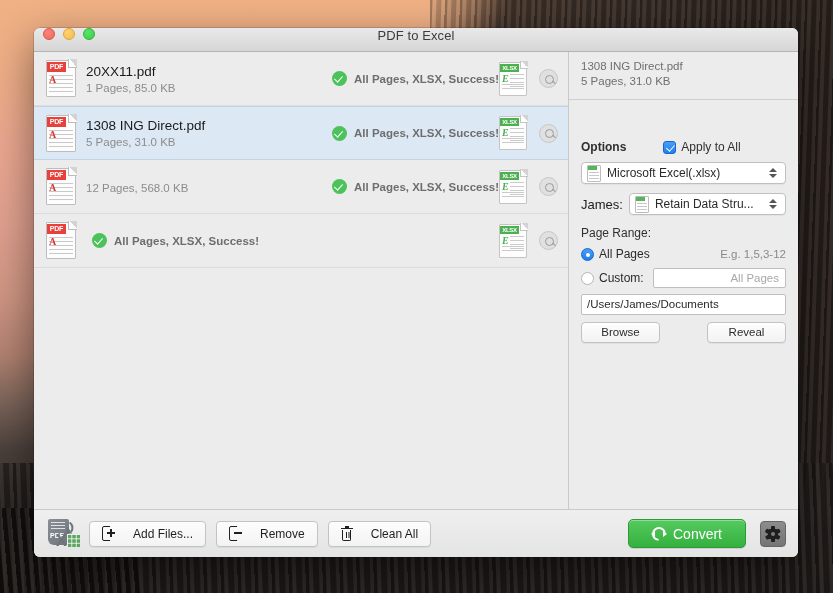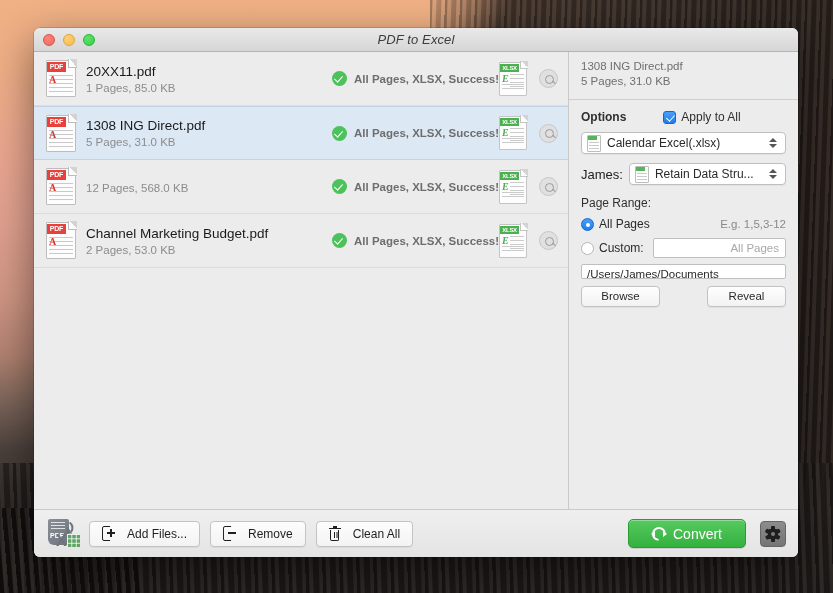--- a/index.html
+++ b/index.html
@@ -67,21 +67,21 @@
     overflow: hidden;
     display: flex; flex-direction: column;
   }
 
   
   #titlebar {
     height: 24px; flex: 0 0 24px;
     background: linear-gradient(to bottom, #e9e9e9, #d6d6d6);
     border-bottom: 1px solid #b4b4b4;
     position: relative;
-    display: flex; align-items: center; font-style: italic;
+    display: flex; 
   }
   .lights { display: flex; gap: 8px; padding-left: 9px; }
   .light { width: 12px; height: 12px; border-radius: 50%; }
   .light.red    { background: radial-gradient(circle at 35% 30%, #ff8279, #ec6a60); border:0.5px solid #d9534a; }
   .light.yellow { background: radial-gradient(circle at 35% 30%, #ffd073, #f5bc4d); border:0.5px solid #dfa53a; }
   .light.green  { background: radial-gradient(circle at 35% 30%, #5ee36a, #36cf46); border:0.5px solid #2cb23a; }
   #window-title {
     position: absolute; left: 0; right: 0; text-align: center;
     font-size: 13px; color: #3c3c3c; letter-spacing: 0.1px;
   }
@@ -236,21 +236,21 @@
   #thumb .tbl3 { position:absolute; left:6px; top:125px; width:94px; height:16px;
     background: repeating-linear-gradient(to bottom,#c9c9c9 0 1px, transparent 1px 3px); }
   #thumb .leftline { position:absolute; left:4px; top:44px; width:2px; height:97px; background:#f26522; }
 
   #preview-caption { padding: 7px 12px 0 12px; }
   #preview-caption div { font-size: 11.5px; color: #6f6f6f; line-height: 15px; }
 
   #panel-divider { height: 1px; background: #cfcfcf; margin-top: 10px; }
 
   #options-section { padding: 10px 12px 0 12px; flex: 1; }
-  .opt-head { display: flex; align-items: center; gap: 37px; }
+  .opt-head { display: flex; align-items: center; gap: 37px; margin-top: 30px; }
   .checkbox-wrap { display: flex; align-items: center; gap: 5px; }
   .checkbox {
     width: 13px; height: 13px; border-radius: 3px;
     background: linear-gradient(to bottom,#4a9ef5,#1f7ef0);
     border: 1px solid #1368d0; position: relative;
   }
   .checkbox::after {
     content:""; position:absolute; left:4px; top:1.5px; width:3.5px; height:7px;
     border: solid #fff; border-width: 0 1.7px 1.7px 0; transform: rotate(42deg);
   }
@@ -294,21 +294,21 @@
   .hint { margin-left: auto; font-size: 11.5px; color: #8a8a8a; }
 
   #custom-input {
     margin-left: 9px; flex: 1; height: 20px;
     background: #fff; border: 1px solid #bfbfbf; border-radius: 2px;
     font-size: 11.5px; color: #a8a8a8; text-align: right;
     padding: 0 6px; line-height: 18px;
   }
 
   #outdir {
-    margin-top: 6px; height: 15px; background: #fff;
+    margin-top: 6px; height: 21px; background: #fff;
     border: 1px solid #bfbfbf; border-radius: 2px;
     font-size: 11.5px; color: #2a2a2a; padding: 0 5px; line-height: 19px;
     overflow: hidden; white-space: nowrap;
   }
   .dir-buttons { display: flex; justify-content: space-between; margin-top: 7px; }
   .sm-btn {
     width: 79px; height: 21px; background: linear-gradient(to bottom,#fefefe,#f2f2f2);
     border: 1px solid #c2c2c2; border-radius: 4px;
     font-size: 11.5px; color: #2a2a2a; text-align: center; line-height: 19px;
     box-shadow: 0 1px 0 rgba(0,0,0,0.05);
@@ -349,21 +349,21 @@
     background:#5fa463;
     background-image:
       linear-gradient(to right, rgba(255,255,255,0.9) 1px, transparent 1px),
       linear-gradient(to bottom, rgba(255,255,255,0.9) 1px, transparent 1px);
     background-size: 4.4px 4.4px;
   }
 
   .tb-btn {
     height: 26px; background: linear-gradient(to bottom,#fdfdfd,#f3f3f3);
     border: 1px solid #c3c3c3; border-radius: 4px;
-    display: flex; align-items: center; gap: 12px; padding: 0 12px;
+    display: flex; align-items: center; gap: 18px; padding: 0 12px;
     margin-right: 10px; box-shadow: 0 1px 0 rgba(0,0,0,0.05);
   }
   .tb-btn .t { font-size: 12px; color: #1f1f1f; }
 
   .ico-doc { width: 13px; height: 15px; position: relative; flex: 0 0 13px; }
   .ico-doc .b { position:absolute; inset:0; border:1.6px solid #1f1f1f; border-radius:2px;
     clip-path: polygon(0 0, 62% 0, 62% 100%, 0 100%); }
   .ico-doc .pl-h { position:absolute; right:0px; top:6px; width:8px; height:1.8px; background:#1f1f1f; }
   .ico-doc .pl-v { position:absolute; right:3.1px; top:2.9px; width:1.8px; height:8px; background:#1f1f1f; }
 
@@ -520,24 +520,20 @@
       </div>
 
       <div class="file-row">
         <div class="pdf-icon">
           <div class="page"></div>
             <div class="lines"></div>
           <div class="badge">PDF</div>
           <div class="acro">A</div>
             <div class="fold"></div>
         </div>
-        <div class="file-meta">
-          <div class="file-name">Channel Marketing Budget.pdf</div>
-          <div class="file-sub">2 Pages, 53.0 KB</div>
-        </div>
         <div class="file-status">
           <div class="check"></div>
           <div class="status-text">All Pages, XLSX, Success!</div>
         </div>
         <div class="xlsx-icon">
           <div class="page"></div>
             <div class="lines"></div>
             <div class="lines2"></div>
           <div class="badge">XLSX</div>
           <div class="e">E</div>
@@ -566,21 +562,21 @@
             <div class="opt-label">Apply to All</div>
           </div>
         </div>
 
         <div class="dropdown" id="format-dd">
           <div class="xl-mini">
             <div class="pg"></div>
               <div class="bd"></div>
               <div class="ln"></div>
           </div>
-          <div class="dd-text">Calendar Excel(.xlsx)</div>
+          <div class="dd-text">Microsoft Excel(.xlsx)</div>
           <div class="stepper">
               <i class="up"></i>
               <i class="dn"></i>
             </div>
         </div>
 
         <div class="excel-row">
           <div class="lbl">James:</div>
           <div class="dropdown" id="excel-dd">
             <div class="xl-mini">

